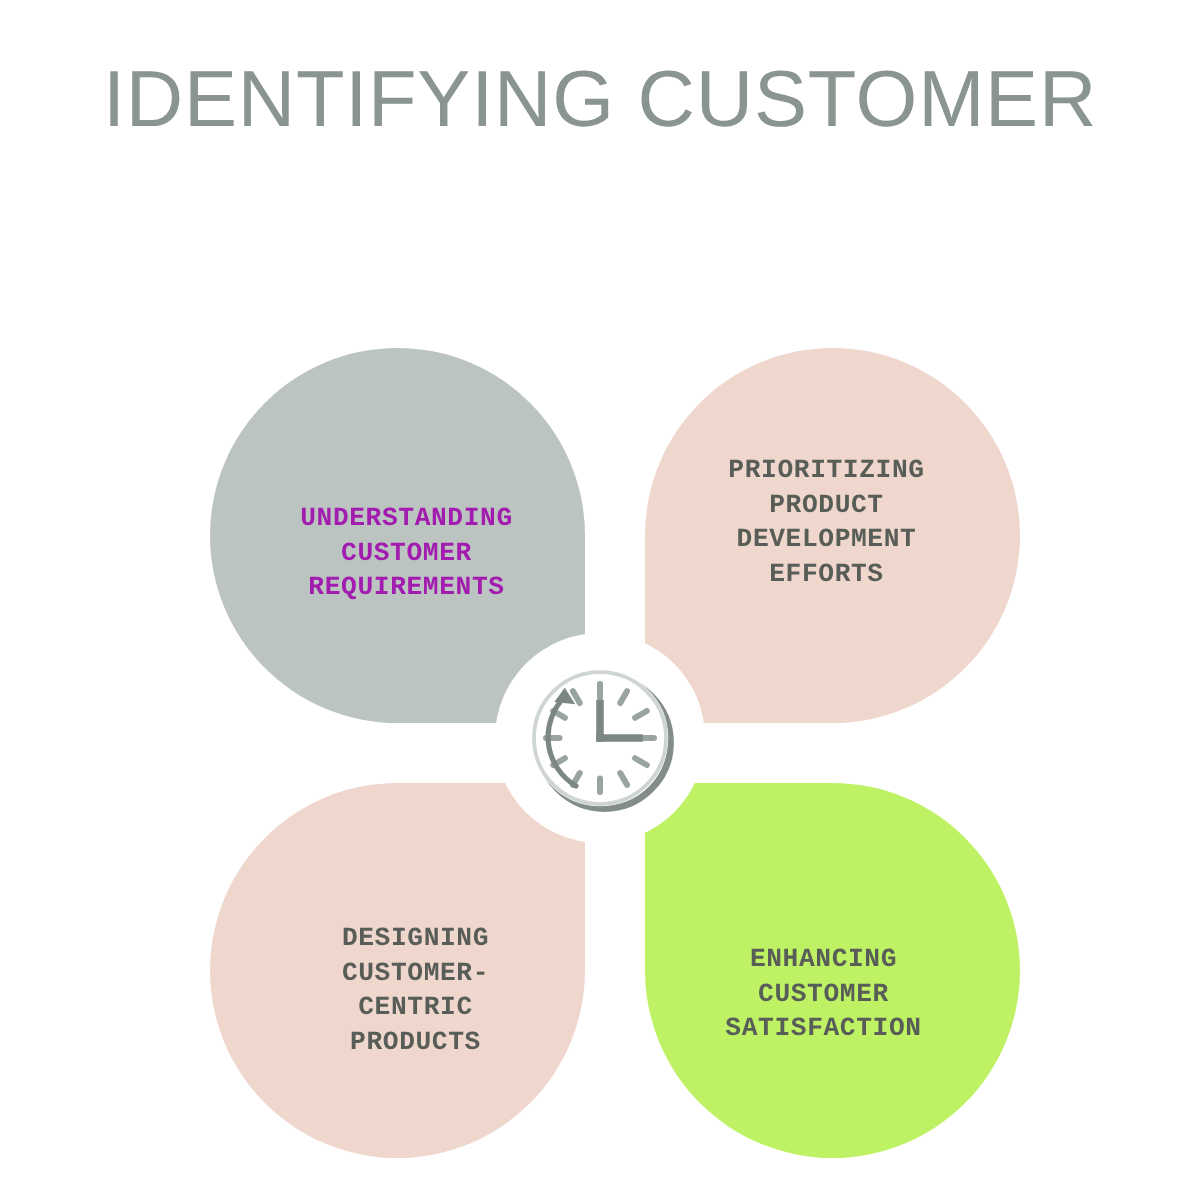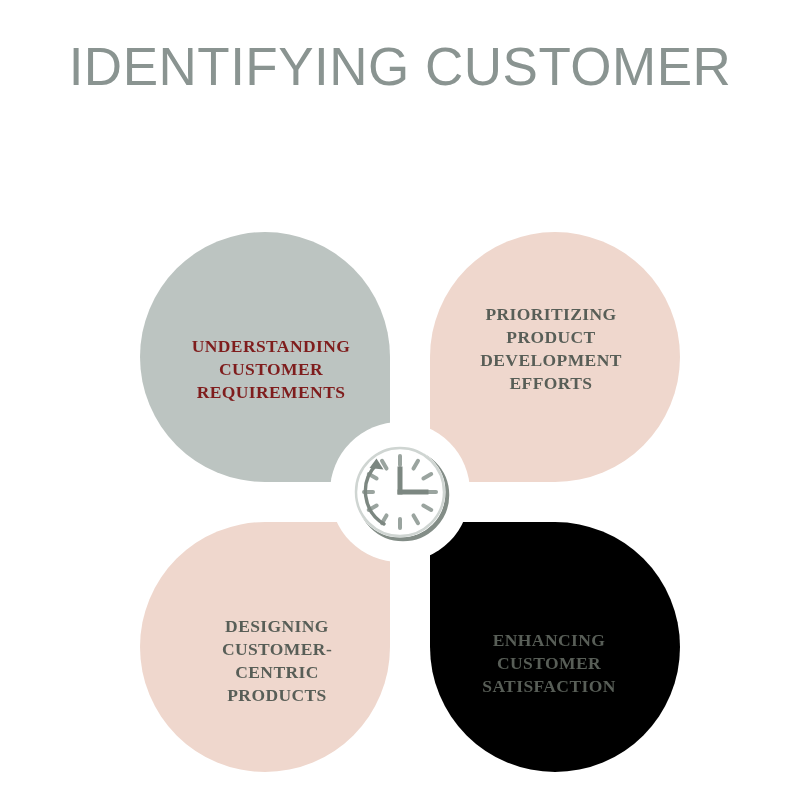--- a/index.html
+++ b/index.html
@@ -62,21 +62,21 @@
     text-align: center;
   }
 
   
   .petal-tl { left: 0px;   top: 0px;   border-radius: 125px 125px 12px 125px; }
   .petal-tr { left: 290px; top: 0px;   border-radius: 125px 125px 125px 12px; }
   .petal-bl { left: 0px;   top: 290px; border-radius: 125px 12px 125px 125px; }
   .petal-br { left: 290px; top: 290px; border-radius: 12px 125px 125px 125px; }
 
   .petal-label {
-    font-family: Liberation Serif, serif;
+    font-family: Liberation Mono, monospace;
     font-size: 17.5px;
     line-height: 23px;
     font-weight: bold;
     letter-spacing: 0.4px;
     color: #585e57;
     text-transform: uppercase;
     padding: 0 14px;
     white-space: pre-line;
   }
   .petal-tl .petal-label { transform: translate(6px, 12px); }
@@ -108,40 +108,40 @@
 
 <div id="infographic" style="background: rgb(255, 255, 255); border-radius: 17px;">
 
   <div class="title-block">
     <span class="title-line" style="color: rgb(138, 148, 145);">IDENTIFYING CUSTOMER</span>
   </div>
 
   <div class="petal-grid">
 
     <div class="petal petal-tl" style="background: rgb(188, 196, 193);">
-      <span class="petal-label" style="color: #7f1d1d;">UNDERSTANDING
+      <span class="petal-label" style="color: #a21caf;">UNDERSTANDING
 CUSTOMER
 REQUIREMENTS</span>
     </div>
 
     <div class="petal petal-tr" style="background: rgb(239, 215, 205);">
       <span class="petal-label" style="color: rgb(88, 94, 87);">PRIORITIZING
 PRODUCT
 DEVELOPMENT
 EFFORTS</span>
     </div>
 
     <div class="petal petal-bl" style="background: rgb(239, 215, 205);">
       <span class="petal-label" style="color: rgb(88, 94, 87); margin-top: 20px;">DESIGNING
 CUSTOMER-
 CENTRIC
 PRODUCTS</span>
     </div>
 
-    <div class="petal petal-br" style="background: #000000;">
+    <div class="petal petal-br" style="background: #bef264;">
       <span class="petal-label" style="color: rgb(88, 94, 87);">ENHANCING
 CUSTOMER
 SATISFACTION</span>
     </div>
 
   </div>
 
   <div class="center-hub">
     <svg class="clock-icon" viewBox="0 0 112 112">
 

